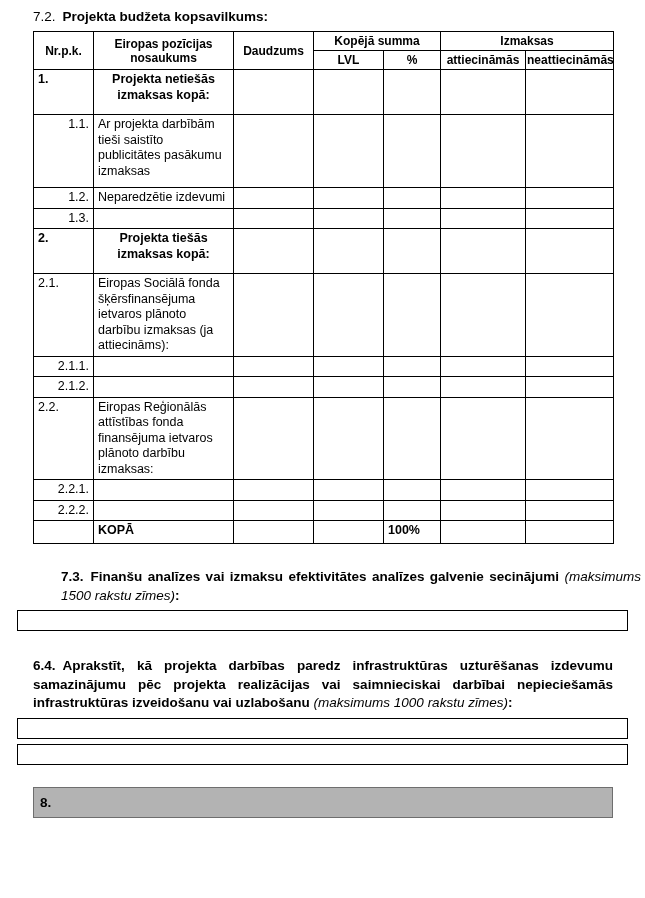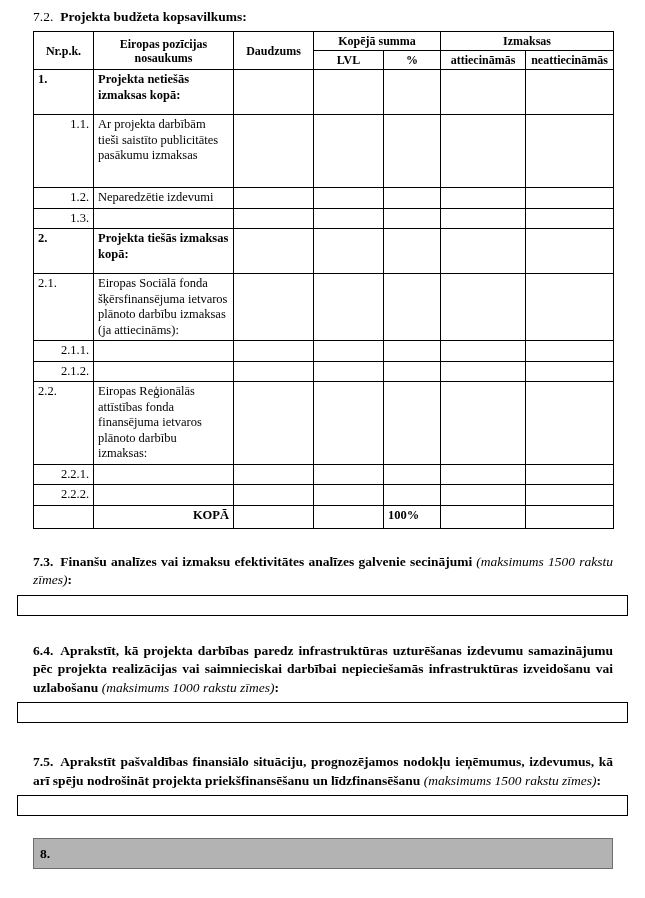--- a/index.html
+++ b/index.html
@@ -1,53 +1,53 @@
 <!DOCTYPE html>
 <html><head>
 <meta charset="utf-8">
 <style>
   * { box-sizing: border-box; }
   html, body { margin: 0; padding: 0; background: #ffffff; }
   .page {
     width: 645px; height: 898px; overflow: hidden;
-    font-family: Liberation Serif, serif; color: #000;
+    font-family: Liberation Sans, sans-serif; color: #000;
     padding: 8px 33px 0 33px; position: relative; background: #fff;
   }
   .heading { margin: 0 0 6px 0; font-size: 13.5px; line-height: 17px; }
   .heading .num { font-weight: normal; margin-right: 7px; }
   .heading .t { font-weight: bold; }
 
   table.budget { border-collapse: collapse; width: 580px; table-layout: fixed; }
   table.budget th, table.budget td { border: 1px solid #000; overflow: hidden; }
   table.budget th {
     font-weight: bold; text-align: center; vertical-align: middle;
     font-size: 12px; line-height: 14px; padding: 2px 1px;
   }
   table.budget td {
     font-size: 12.5px; line-height: 15.5px; padding: 2px 4px; vertical-align: top;
   }
   tr.rh45 { height: 45px; } tr.rh73 { height: 73px; } tr.rh17 { height: 17px; }
   tr.rh15 { height: 15px; } tr.rh67 { height: 67px; } tr.rh14 { height: 14px; }
   tr.rh72 { height: 72px; } tr.rh23 { height: 23px; }
   td.nr-c  { text-align: right; vertical-align: middle; padding: 0 2px; }
   td.nr-bl { text-align: left; vertical-align: bottom; padding: 1px 2px 2px 3px; }
-  .bold { font-weight: bold; }
+  .bold { font-weight: bold; text-align: center; }
   td.mid { vertical-align: middle; }
-  td.total-label { text-align: right; font-weight: bold; vertical-align: middle; padding-right: 8px; }
+  td.total-label { text-align: left; font-weight: bold; vertical-align: middle; padding-right: 8px; }
   td.total-pct { font-weight: bold; vertical-align: middle; margin-top: 32px; }
 
   .para {
     width: 580px; font-size: 13.5px; line-height: 18.5px;
     text-align: justify; margin: 0; font-weight: normal;
   }
   .para .num { font-weight: bold; margin-right: 7px; }
   .para .txt { font-weight: bold; }
   .para .note { font-style: italic; font-weight: normal; }
   .para .suffix { font-weight: bold; }
-  .p73 { margin-top: 24px; }
+  .p73 { margin-top: 24px; margin-left: 28px; }
   .p74 { margin-top: 26px; }
   .p75 { margin-top: 30px; }
 
   .field {
     width: 611px; margin-left: -16px; height: 21px;
     border: 1px solid #000; margin-top: 5px; background: #fff;
   }
 
   .banner {
     margin-top: 22px; width: 580px; height: 31px;
@@ -200,20 +200,19 @@
       </tr>
     </tbody>
   </table>
 
   <p class="para p73"><span class="num">7.3.</span><span class="txt">Finanšu analīzes vai izmaksu efektivitātes analīzes galvenie secinājumi</span> <span class="note">(maksimums 1500 rakstu zīmes)</span><span class="suffix">:</span></p>
   <div class="field"></div>
 
   <p class="para p74"><span class="num">6.4.</span><span class="txt">Aprakstīt, kā projekta darbības paredz infrastruktūras uzturēšanas izdevumu samazinājumu pēc projekta realizācijas vai saimnieciskai darbībai nepieciešamās infrastruktūras izveidošanu vai uzlabošanu</span> <span class="note">(maksimums 1000 rakstu zīmes)</span><span class="suffix">:</span></p>
   <div class="field"></div>
 
-  <p class="para p75"><span class="num">7.5.</span><span class="txt">Aprakstīt pašvaldības finansiālo situāciju, prognozējamos nodokļu ieņēmumus, izdevumus, kā arī spēju nodrošināt projekta priekšfinansēšanu un līdzfinansēšanu</span> <span class="note">(maksimums 1500 rakstu zīmes)</span><span class="suffix">:</span></p>
   <div class="field"></div>
 
   <div class="banner">
     <span class="bnum">8.</span>
   </div>
 
 </div>
 
 </body></html>

